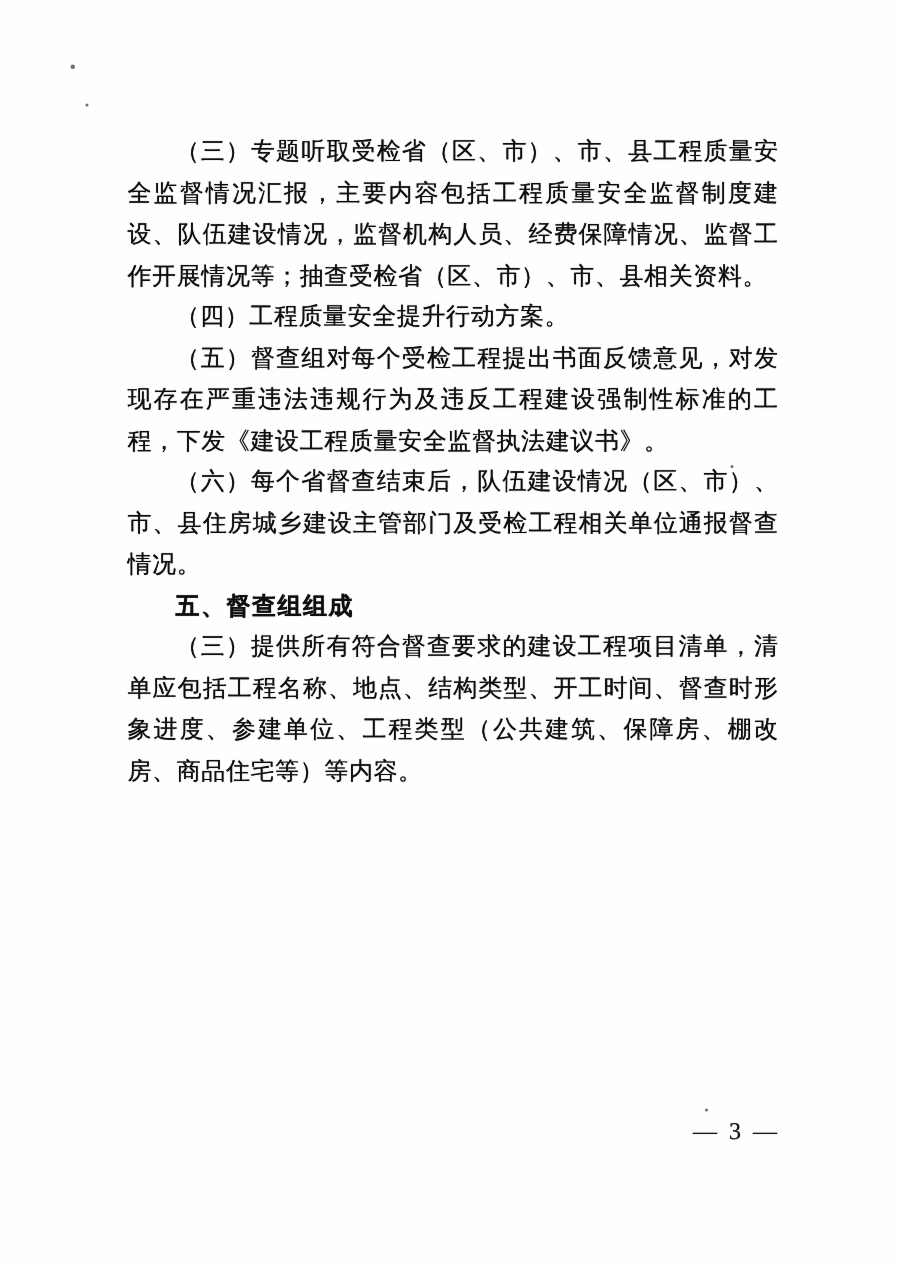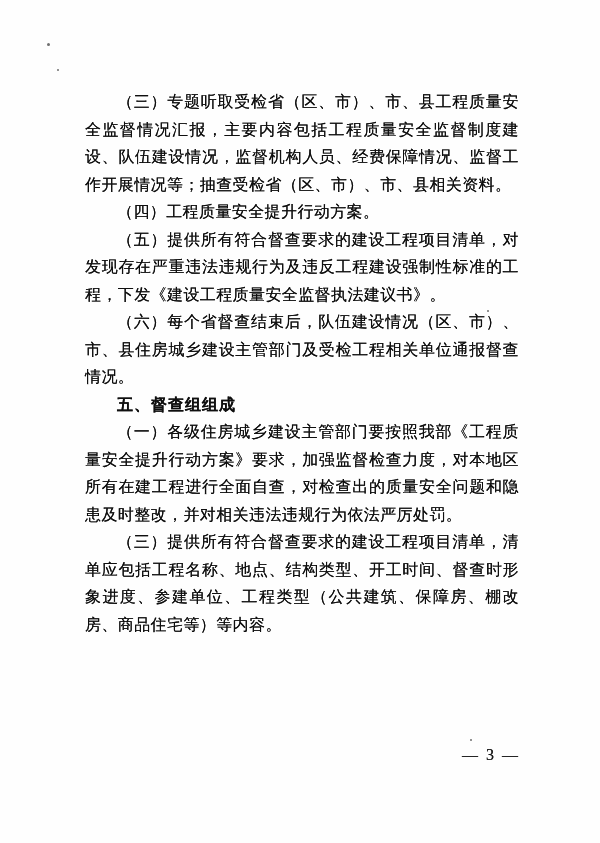--- a/index.html
+++ b/index.html
@@ -63,22 +63,21 @@
 
   <div class="speck" style="left:47px; top:43px; width:3px; height:3px;"></div>
   <div class="speck" style="left:57px; top:69px; width:2px; height:2px;"></div>
   <div class="speck" style="left:487px; top:310px; width:2px; height:2px;"></div>
   <div class="speck" style="left:470px; top:739px; width:2px; height:2px;"></div>
 
   <div class="content">
 
   <p class="para">（三）专题听取受检省（区、市）、市、县工程质量安全监督情况汇报，主要内容包括工程质量安全监督制度建设、队伍建设情况，监督机构人员、经费保障情况、监督工作开展情况等；抽查受检省（区、市）、市、县相关资料。</p>
       <p class="para">（四）工程质量安全提升行动方案。</p>
-      <p class="para">（五）提供所有符合督查要求的建设工程项目清单，对发现存在严重违法违规行为及违反工程建设强制性标准的工程，下发《建设工程质量安全监督执法建议书》。</p>
+      <p class="para">（五）督查组对每个受检工程提出书面反馈意见，对发现存在严重违法违规行为及违反工程建设强制性标准的工程，下发《建设工程质量安全监督执法建议书》。</p>
       <p class="para">（六）每个省督查结束后，队伍建设情况（区、市）、市、县住房城乡建设主管部门及受检工程相关单位通报督查情况。</p>
       <p class="para heading">五、督查组组成</p>
-      <p class="para">（一）各级住房城乡建设主管部门要按照我部《工程质量安全提升行动方案》要求，加强监督检查力度，对本地区所有在建工程进行全面自查，对检查出的质量安全问题和隐患及时整改，并对相关违法违规行为依法严厉处罚。</p>
       <p class="para">（三）提供所有符合督查要求的建设工程项目清单，清单应包括工程名称、地点、结构类型、开工时间、督查时形象进度、参建单位、工程类型（公共建筑、保障房、棚改房、商品住宅等）等内容。</p>
     </div>
 
   <div class="page-number">— 3 —</div>
 
 </div>
 
 </body></html>

